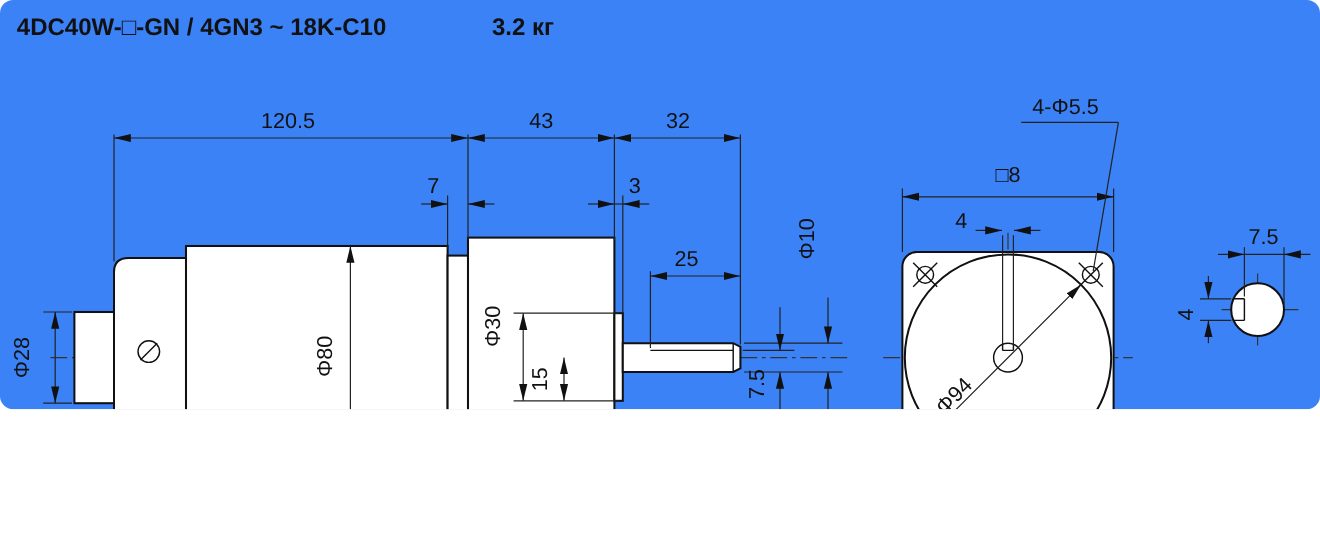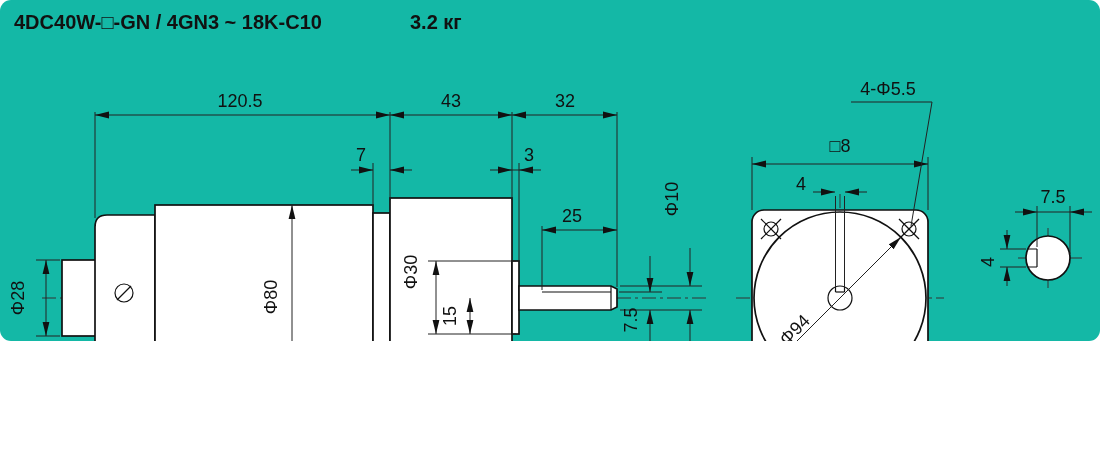--- a/index.html
+++ b/index.html
@@ -1,16 +1,16 @@
 <!DOCTYPE html>
 <html><head>
 <meta charset="utf-8">
 <style>
   html,body{margin:0;padding:0;background:#ffffff;}
-  .page{position:relative;width:1100px;height:341px;background:#14b8a6;overflow:hidden;
+  .page{position:relative;width:1100px;height:341px;background:#3b82f6;overflow:hidden;
         font-family:"Liberation Sans", sans-serif;border-radius:11px;}
   svg{position:absolute;left:0;top:0;}
   text{fill:#111;font-family:"Liberation Sans", sans-serif;}
   .dim{font-size:18px;}
   .ttl{font-size:20px;font-weight:bold;}
   .outline{fill:#ffffff;stroke:#111;stroke-width:1.7;}
   .thin{stroke:#222;stroke-width:1;fill:none;}
   .mid{stroke:#111;stroke-width:1.2;fill:none;}
   .cl{stroke:#333;stroke-width:1;fill:none;stroke-dasharray:14 4 3 4;}
   .wire{stroke:#111;stroke-width:2.3;fill:none;stroke-linecap:round;}

